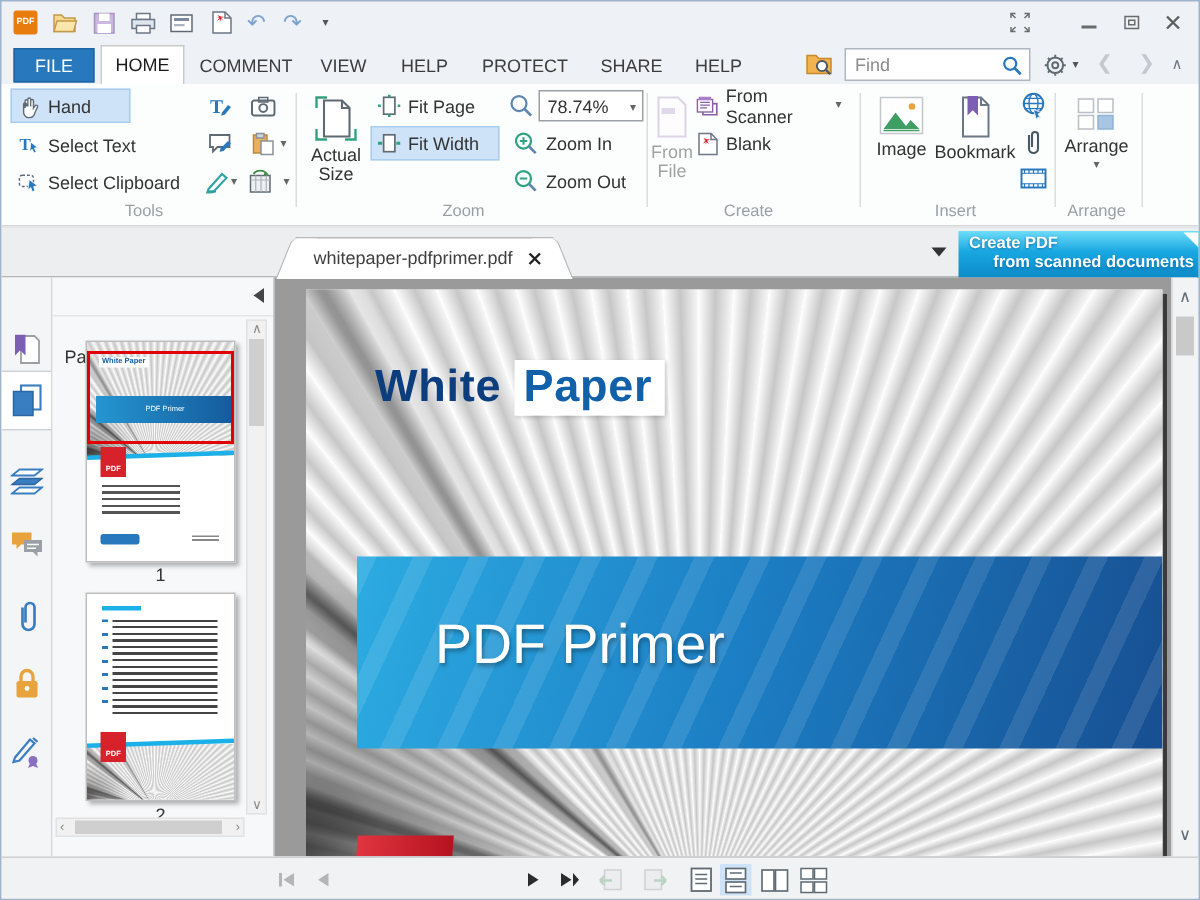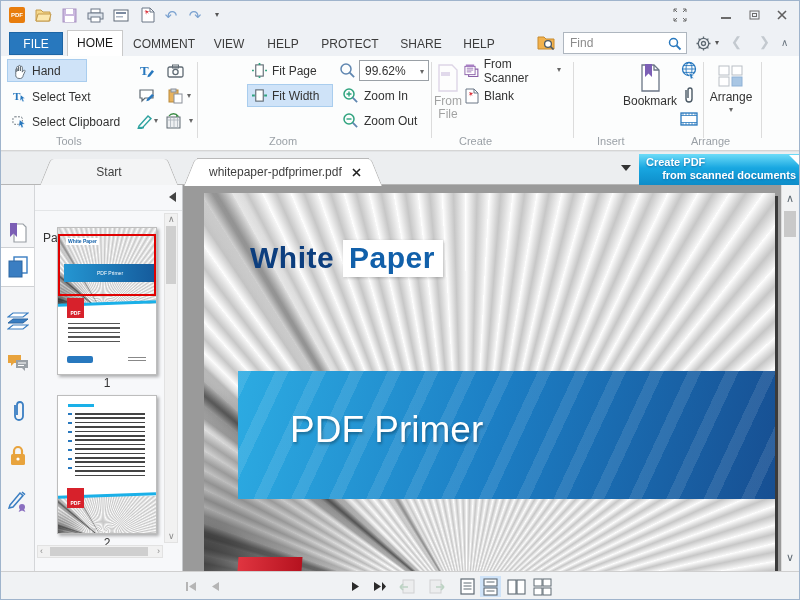--- a/index.html
+++ b/index.html
@@ -22,21 +22,21 @@
   .rtab-file{top:31px;height:23px;line-height:23px;background:#2878be;color:#fff;border:1px solid #1d65a5;}
   .rtab-home{top:29px;height:26px;line-height:24px;background:#fff;border:1px solid #c9c9c9;border-bottom:none;color:#1a1a1a;}
   .findbox{position:absolute;left:562px;top:31px;width:124px;height:22px;background:#fff;border:1px solid #aeb6bf;}
   .findbox input{border:none;outline:none;width:96px;height:18px;margin:1px 0 0 4px;font-family:"Liberation Sans",sans-serif;font-size:12px;color:#333;background:transparent;}
   .findbox input::placeholder{color:#8b8b8b;}
   .navchev{position:absolute;top:33px;font-size:13px;color:#c3c9cf;}
 
   
   .ribbon{position:absolute;left:0;top:55px;right:0;height:95px;background:#fcfdfd;border-bottom:1px solid #d5d5d5;}
   .vsep{position:absolute;top:6px;height:76px;width:1px;background:#dcdcdc;}
-  .gcap{position:absolute;top:79px;width:80px;font-size:11px;color:#9aa0a6;}
+  .gcap{position:absolute;top:79px;width:80px;text-align:center;font-size:11px;color:#9aa0a6;}
   .rbtn{position:absolute;height:23px;display:flex;align-items:center;gap:5px;padding:0 4px;border:1px solid transparent;color:#333;}
   .sel{background:#cfe3f8;border:1px solid #a9cdee;}
   .icbtn{position:absolute;width:20px;height:22px;display:flex;align-items:center;justify-content:center;border:1px solid transparent;}
   .bigbtn{position:absolute;top:3px;height:76px;display:flex;flex-direction:column;align-items:center;padding-top:4px;border:1px solid transparent;text-align:center;line-height:13px;}
   .bigbtn .lbl{margin-top:3px;}
   .dis{opacity:.45;}
   .tinycaret{font-size:8px;color:#666;line-height:1;}
 
   
   .tabbar{position:absolute;left:0;top:150px;right:0;height:34px;background:#eceef0;border-top:1px solid #e2e4e6;border-bottom:1px solid #b6b6b6;}
@@ -269,20 +269,28 @@
       <svg width="17" height="16" viewBox="0 0 17 16">
           <rect x="2" y="4" width="13" height="11" fill="#eef0f2" stroke="#5f6a73"></rect>
           <path d="M2 7h13M5.5 4v11M9 4v11M12.5 4v11" stroke="#aab2ba" stroke-width=".8"></path>
           <path d="M4 3c2-3 7-3 9 0l-2 .2" fill="none" stroke="#3c8c46" stroke-width="1.3"></path>
         </svg>
     </div>
     <div class="abs tinycaret" style="left:188px;top:61px">▾</div>
     <div class="gcap" style="left:55px">Tools</div>
     <div class="vsep" style="left:196px"></div>
 
+    <div class="bigbtn" style="left:200px;width:46px">
+      <svg width="28" height="30" viewBox="0 0 28 30">
+          <path d="M6 3h12l5 5v19H6z" fill="#fff" stroke="#5f6a73" stroke-width="1.4"></path>
+          <path d="M18 3v5h5" fill="none" stroke="#5f6a73" stroke-width="1.4"></path>
+          <path d="M1 8V1h7M27 22v7h-7M1 22v7h7" fill="none" stroke="#2fa37e" stroke-width="1.6"></path>
+        </svg>
+      <span class="lbl">Actual Size</span>
+    </div>
     <div class="rbtn" style="left:246px;top:3px;width:86px">
       <svg width="15" height="15" viewBox="0 0 16 16">
           <rect x="4" y="2" width="8" height="12" fill="#fff" stroke="#5f6a73" stroke-width="1.2"></rect>
           <path d="M8 0v2M8 14v2M0 8h2M14 8h2" stroke="#2fa37e" stroke-width="1.8"></path>
         </svg>
       <span>Fit Page</span>
     </div>
     <div class="rbtn sel" style="left:246px;top:28px;width:86px">
       <svg width="15" height="15" viewBox="0 0 16 16">
           <rect x="4" y="2" width="8" height="12" fill="#fff" stroke="#5f6a73" stroke-width="1.2"></rect>
@@ -290,21 +298,21 @@
         </svg>
       <span>Fit Width</span>
     </div>
     <div class="abs" style="left:338px;top:6px">
       <svg width="17" height="17" viewBox="0 0 17 17">
           <circle cx="7" cy="7" r="5" fill="none" stroke="#5f86b0" stroke-width="1.5"></circle>
           <path d="M10.7 10.7l4.4 4.4" stroke="#5f86b0" stroke-width="1.8"></path>
         </svg>
     </div>
     <div class="abs" style="left:358px;top:4px;width:70px;height:21px;background:#fff;border:1px solid #9aa0a6">
-      <span style="position:absolute;left:5px;top:3px">99.62%</span>
+      <span style="position:absolute;left:5px;top:3px">78.74%</span>
       <span class="tinycaret" style="position:absolute;right:4px;top:7px">▾</span>
     </div>
     <div class="rbtn" style="left:336px;top:28px;width:88px">
       <svg width="17" height="17" viewBox="0 0 17 17">
           <circle cx="7" cy="7" r="5" fill="none" stroke="#2fa37e" stroke-width="1.5"></circle>
           <path d="M4.5 7h5M7 4.5v5" stroke="#2fa37e" stroke-width="1.4"></path>
           <path d="M10.7 10.7l4.4 4.4" stroke="#5f86b0" stroke-width="1.8"></path>
         </svg>
       <span>Zoom In</span>
     </div>
@@ -340,20 +348,29 @@
       <svg width="15" height="16" viewBox="0 0 15 16">
           <path d="M2 1h8l4 4v10H2z" fill="#fff" stroke="#6b7686"></path>
           <path d="M10 1v4h4" fill="none" stroke="#6b7686"></path>
           <path d="M5 4l1.4 2L4 5.2l2.2.6L4.6 7.6l2-1L6.2 9l.8-2.2L8.6 8 7.4 5.9 9.6 5 7.2 4.8z" fill="#d7212b"></path>
         </svg>
       <span>Blank</span>
     </div>
     <div class="gcap" style="left:458px">Create</div>
     <div class="vsep" style="left:572px"></div>
 
+    <div class="bigbtn" style="left:578px;width:44px">
+      <svg width="30" height="26" viewBox="0 0 30 26">
+          <rect x="1" y="1" width="28" height="24" fill="#fff" stroke="#c3c7cb"></rect>
+          <path d="M3 22l8-11 7 9 3-4 6 6z" fill="#3e9e63"></path>
+          <path d="M3 23h24" stroke="#3e9e63"></path>
+          <circle cx="22" cy="7" r="2.2" fill="#e8a33d"></circle>
+        </svg>
+      <span class="lbl">Image</span>
+    </div>
     <div class="bigbtn" style="left:622px;width:54px">
       <svg width="24" height="28" viewBox="0 0 24 28">
           <path d="M4 1h12l5 5v21H4z" fill="#fff" stroke="#6b7686" stroke-width="1.3"></path>
           <path d="M16 1v5h5" fill="none" stroke="#6b7686" stroke-width="1.3"></path>
           <path d="M7 0h7v13l-3.5-3.5L7 13z" fill="#7c5fb5"></path>
         </svg>
       <span class="lbl">Bookmark</span>
     </div>
     <div class="icbtn" style="left:678px;top:3px">
       <svg width="18" height="18" viewBox="0 0 18 18">
@@ -386,23 +403,20 @@
           <rect x="15" y="13" width="10" height="9" fill="#a8c6e4" stroke="#8fb2d6"></rect>
         </svg>
       <span class="lbl">Arrange</span>
       <span class="tinycaret" style="margin-top:2px">▾</span>
     </div>
     <div class="gcap" style="left:690px">Arrange</div>
     <div class="vsep" style="left:760px"></div>
   </div>
 
   <div class="tabbar">
-    <div class="doctab" style="left:52px;width:112px">
-      <div class="tlbl" style="text-align:center">Start</div>
-    </div>
     <div class="doctab doctab-active" style="left:196px;width:172px">
       <div class="tlbl" style="padding-left:12px">whitepaper-pdfprimer.pdf</div>
       <svg width="9" height="9" viewBox="0 0 9 9" style="position:absolute;right:8px;top:9px;z-index:2">
           <path d="M1 1l7 7M8 1L1 8" stroke="#222" stroke-width="1.6"></path>
         </svg>
     </div>
     <div class="abs" style="left:620px;top:13px;width:0;height:0;border-style:solid;border-width:6px 5px 0 5px;border-color:#333 transparent transparent transparent"></div>
     <div class="promo">
       <div style="position:absolute;left:7px;top:2px">Create PDF</div>
       <div style="position:absolute;right:4px;top:15px">from scanned documents</div>

